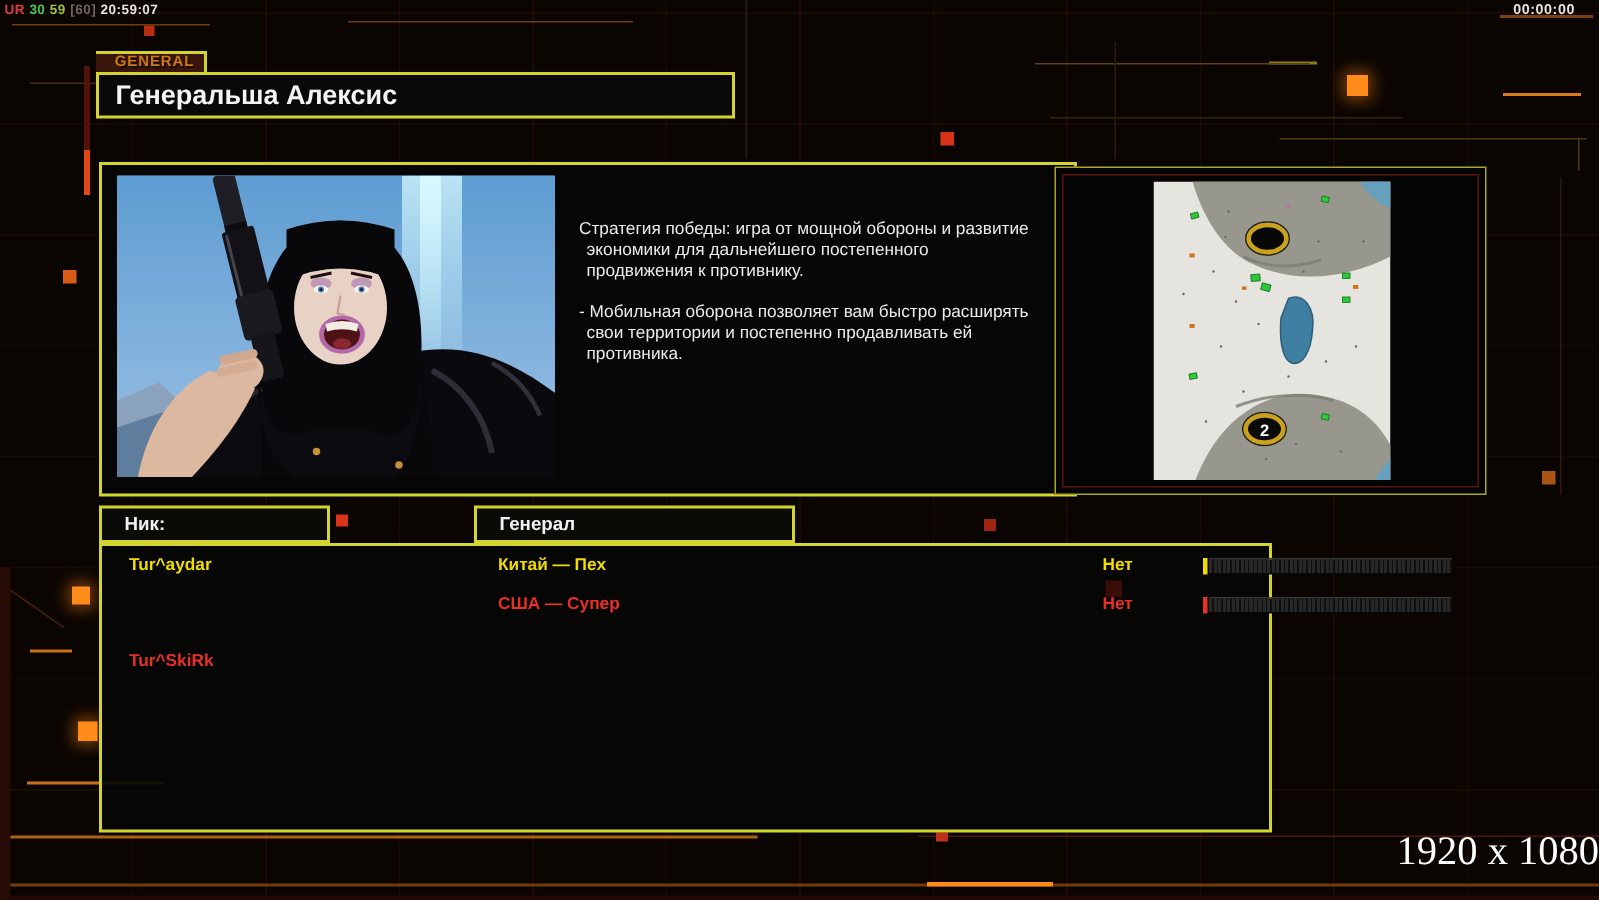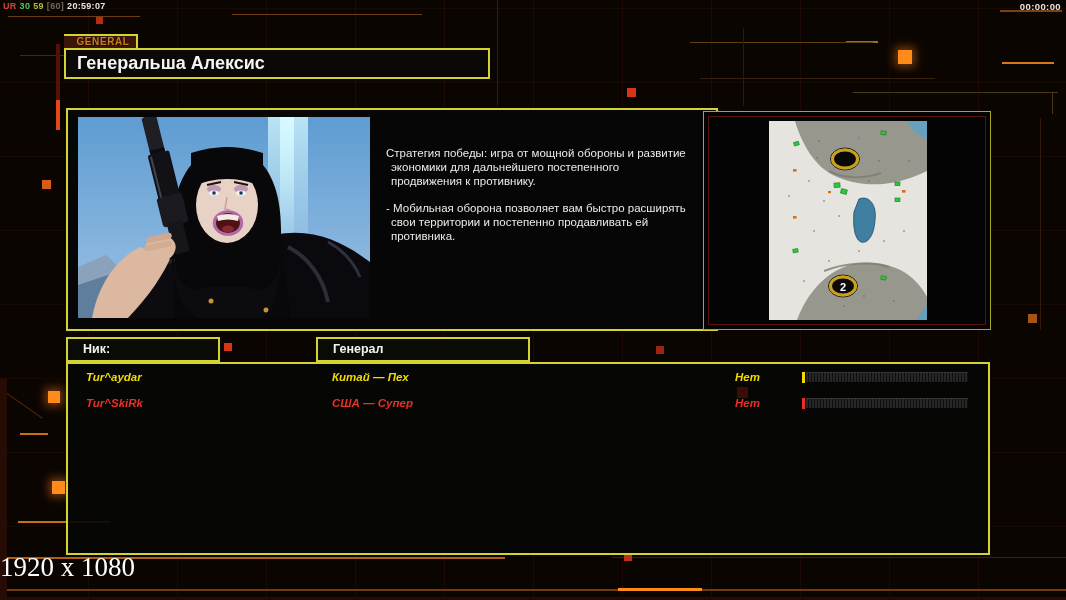--- a/index.html
+++ b/index.html
@@ -21,21 +21,21 @@
   .sq{position:absolute}
   .sq.glow{box-shadow:0 0 10px 3px rgba(255,130,26,.45)}
 
   .perf{position:absolute;left:3px;top:1px;font-size:9px;font-weight:bold;letter-spacing:.3px}
   .perf span{margin-right:3px}
   .perf .tag{color:#d84040}
   .perf .fps{color:#50c850}
   .perf .ping{color:#a0c040}
   .perf .cap{color:#6e665e}
   .perf .time{color:#e8e4e0}
-  .clock{position:absolute;right:5px;top:1px;font-size:9.5px;font-weight:bold;color:#e8e4e0;letter-spacing:.4px}
+  .clock{position:absolute;right:16px;top:1px;font-size:9.5px;font-weight:bold;color:#e8e4e0;letter-spacing:.4px}
 
   .general-tab{
     position:absolute;left:64px;top:34px;width:74px;height:14px;
     background:#3a150a;border-top:2px solid var(--accent);border-right:2px solid var(--accent);
     color:#cc7a16;font-size:10px;font-weight:bold;letter-spacing:.6px;
     line-height:12px;padding-left:6px;text-shadow:1px 1px 0 #1a0a04;text-align:center;
   }
   .title-box{
     position:absolute;left:64px;top:48px;width:426px;height:31px;
     border:2px solid var(--accent);background:#0b0907;
@@ -63,39 +63,39 @@
     position:absolute;top:337px;height:25px;border:2px solid var(--accent);
     background:#0a0a06;color:#f2f2f2;font-size:12.5px;font-weight:bold;line-height:20px;
   }
   .hdr-nick{left:66px;width:154px;padding-left:15px}
   .hdr-general{left:316px;width:214px;padding-left:15px}
   .hdr-team{left:703px;width:211px;padding-left:15px}
   .hdr-team span{display:inline-block}
   .hdr-team .h-progress{margin-left:16px}
 
   .players-panel{
-    position:absolute;left:66px;top:362px;width:924px;height:193px;
-    border:2px solid var(--accent);background:rgba(6,6,4,.93);font-style:italic;
+    position:absolute;left:66px;top:362px;width:782px;height:193px;
+    border:2px solid var(--accent);background:rgba(6,6,4,.93);
   }
   .player-row{position:relative;height:24px;margin-top:2px;font-size:11.5px;font-weight:600}
   .player-row span{position:absolute;top:5px;white-space:nowrap}
   .col-nick{left:18px}
   .col-general{left:264px}
   .col-team{left:667px}
   .progress{position:absolute;left:734px;top:6px !important;width:166px;height:11px;display:flex}
   .progress .marker{display:block;width:3px;height:11px}
   .progress .track{
     display:block;flex:1;height:11px;margin-left:1px;
     background:repeating-linear-gradient(90deg,#272727 0 2px,#0e0e0e 2px 3px);
     border-top:1px solid #353535;border-bottom:1px solid #060606;
   }
   .panel-decor-sq{position:absolute;left:669px;top:23px;width:11px;height:11px;background:#3a0e06}
 
   .res-label{
-    position:absolute;left:0;right:0;top:552px;text-align:left;
+    position:absolute;left:0;right:0;top:552px;text-align:right;
     font-family:"Liberation Serif","DejaVu Serif",serif;font-size:27px;color:#ffffff;
   }
 </style>
 </head>
 <body>
 
 <div class="stage">
 
   <div class="bg">
     <div class="dl" style="left:8px;top:16px;width:132px;height:1px;background:#6e3e0e"></div>
@@ -286,21 +286,21 @@
     <div class="player-row">
       <span class="col-nick" style="color: rgb(240, 220, 0);">Tur^aydar</span>
       <span class="col-general" style="color: rgb(240, 220, 0);">Китай — Пех</span>
       <span class="col-team" style="color: rgb(240, 220, 0);">Нет</span>
       <span class="progress">
         <i class="marker" style="background-color: rgb(240, 220, 0);"></i>
         <i class="track"></i>
       </span>
     </div>
     <div class="player-row">
-      <span class="col-nick" style="color: rgb(232, 48, 40);">Tur^SkiRk</span>
+      <span class="col-nick" style="color: rgb(232, 48, 40); margin-top: 38px;">Tur^SkiRk</span>
       <span class="col-general" style="color: rgb(232, 48, 40);">США — Супер</span>
       <span class="col-team" style="color: rgb(232, 48, 40);">Нет</span>
       <span class="progress">
         <i class="marker" style="background-color: rgb(232, 48, 40);"></i>
         <i class="track"></i>
       </span>
     </div>
     <div class="panel-decor-sq"></div>
   </div>
 

